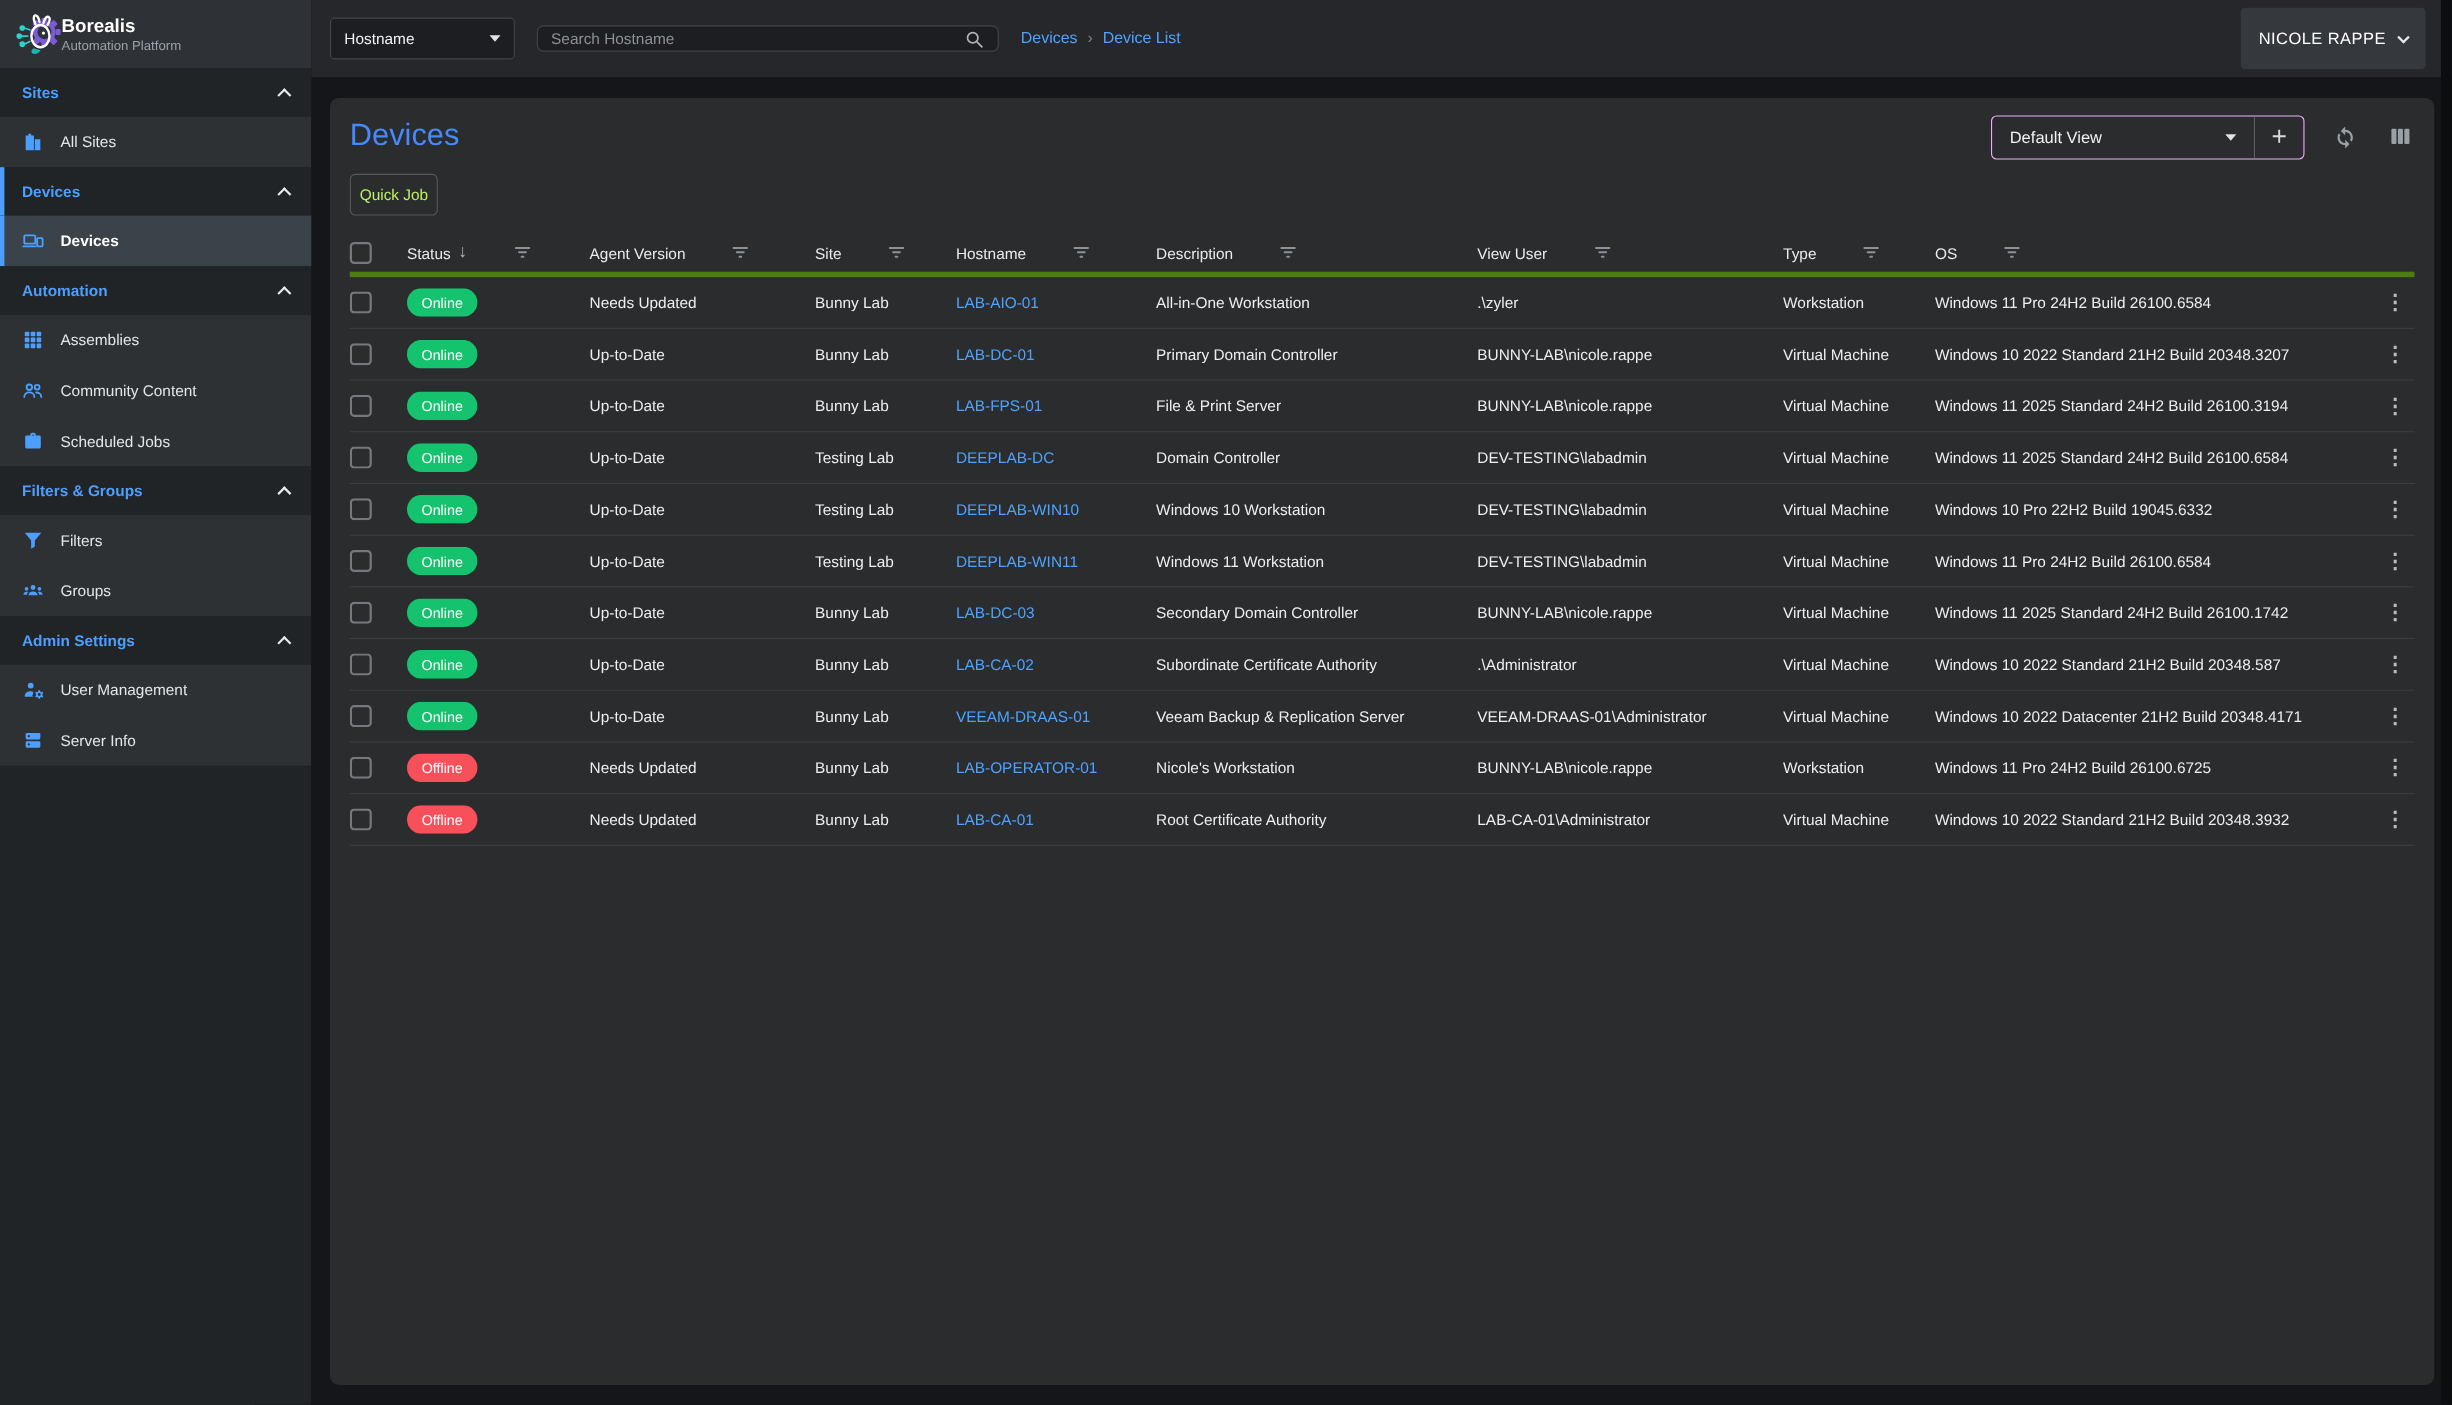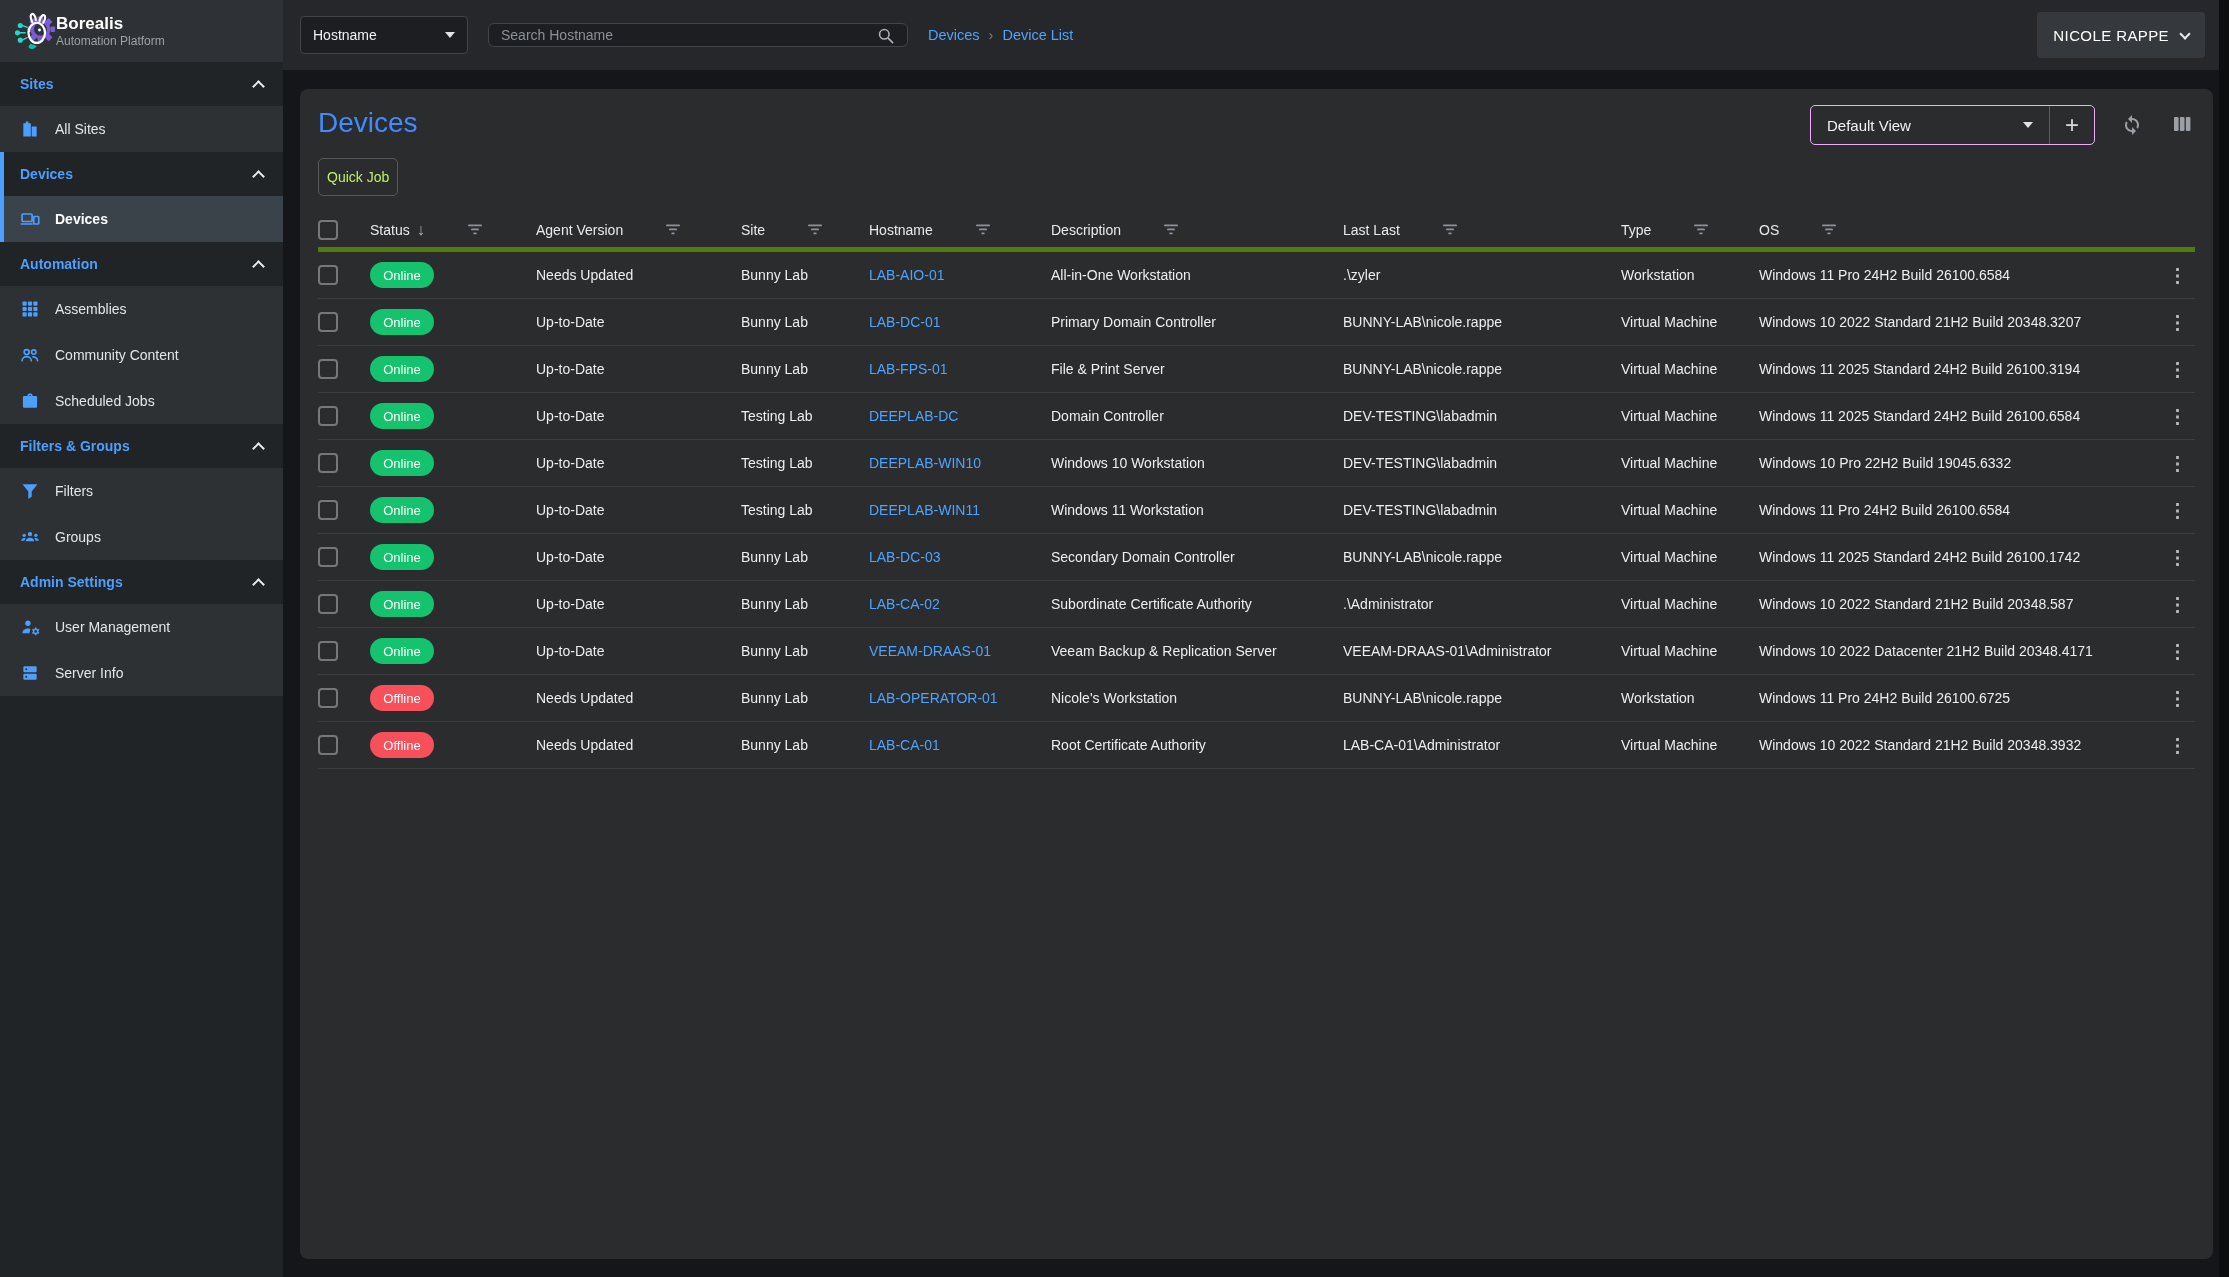--- a/index.html
+++ b/index.html
@@ -40,21 +40,21 @@
     border-top:6px solid #dfe3e7; margin-left:auto; }
   .search-wrap { width:420px; height:24px; background:#1c1e21; border:1px solid #41454a; border-radius:6px;
     display:flex; align-items:center; padding:0 12px; }
   .search-wrap input { flex:1; background:transparent; border:none; outline:none; color:#dfe3e7; font-size:14px;
     font-family:"Liberation Sans", sans-serif; }
   .search-wrap input::placeholder { color:#8b9197; }
   .search-ic { width:19px; height:19px; color:#aeb4ba; }
   .breadcrumb { display:flex; align-items:center; gap:9px; font-size:14.5px; }
   .crumb { color:#4da3ff; cursor:pointer; }
   .crumb-sep { color:#7d8288; }
-  .user-menu { margin-left:auto; height:46px; background:#35383d; border-radius:4px; display:flex; align-items:center;
+  .user-menu { margin-left:auto; height:56px; background:#35383d; border-radius:4px; display:flex; align-items:center;
     padding:0 16px; gap:12px; cursor:pointer; }
   .user-name { color:#ffffff; font-size:15px; letter-spacing:.4px; }
   .user-menu .chev { width:8px; height:8px; border-color:#e8ebee; }
 
   
   .content { flex:1; padding:19px 16px 18px 17px; background:#141619; min-height:0; }
   .panel { width:100%; height:100%; background:#2b2c2e; border-radius:8px; padding:16px 18px; }
   .panel-head { display:flex; align-items:flex-start; }
   .page-title { color:#448aff; font-size:28px; font-weight:normal; margin-top:2px; }
   .view-controls { margin-left:auto; display:flex; align-items:center; }
@@ -404,21 +404,21 @@
     <span class="filter-ic">
                   <svg width="16" height="11" viewBox="0 0 16 11" fill="currentColor">
                     <rect x="1" y="0.5" width="14" height="1.8" rx="0.9"></rect>
                     <rect x="4" y="4.5" width="8" height="1.8" rx="0.9"></rect>
                     <rect x="6.3" y="8.5" width="3.4" height="1.8" rx="0.9"></rect>
                   </svg>
                 </span>
   </div>
 
   <div class="th c-user">
-    <span class="th-label">Last Last</span>
+    <span class="th-label">View User</span>
 
     <span class="filter-ic">
                   <svg width="16" height="11" viewBox="0 0 16 11" fill="currentColor">
                     <rect x="1" y="0.5" width="14" height="1.8" rx="0.9"></rect>
                     <rect x="4" y="4.5" width="8" height="1.8" rx="0.9"></rect>
                     <rect x="6.3" y="8.5" width="3.4" height="1.8" rx="0.9"></rect>
                   </svg>
                 </span>
   </div>
 

